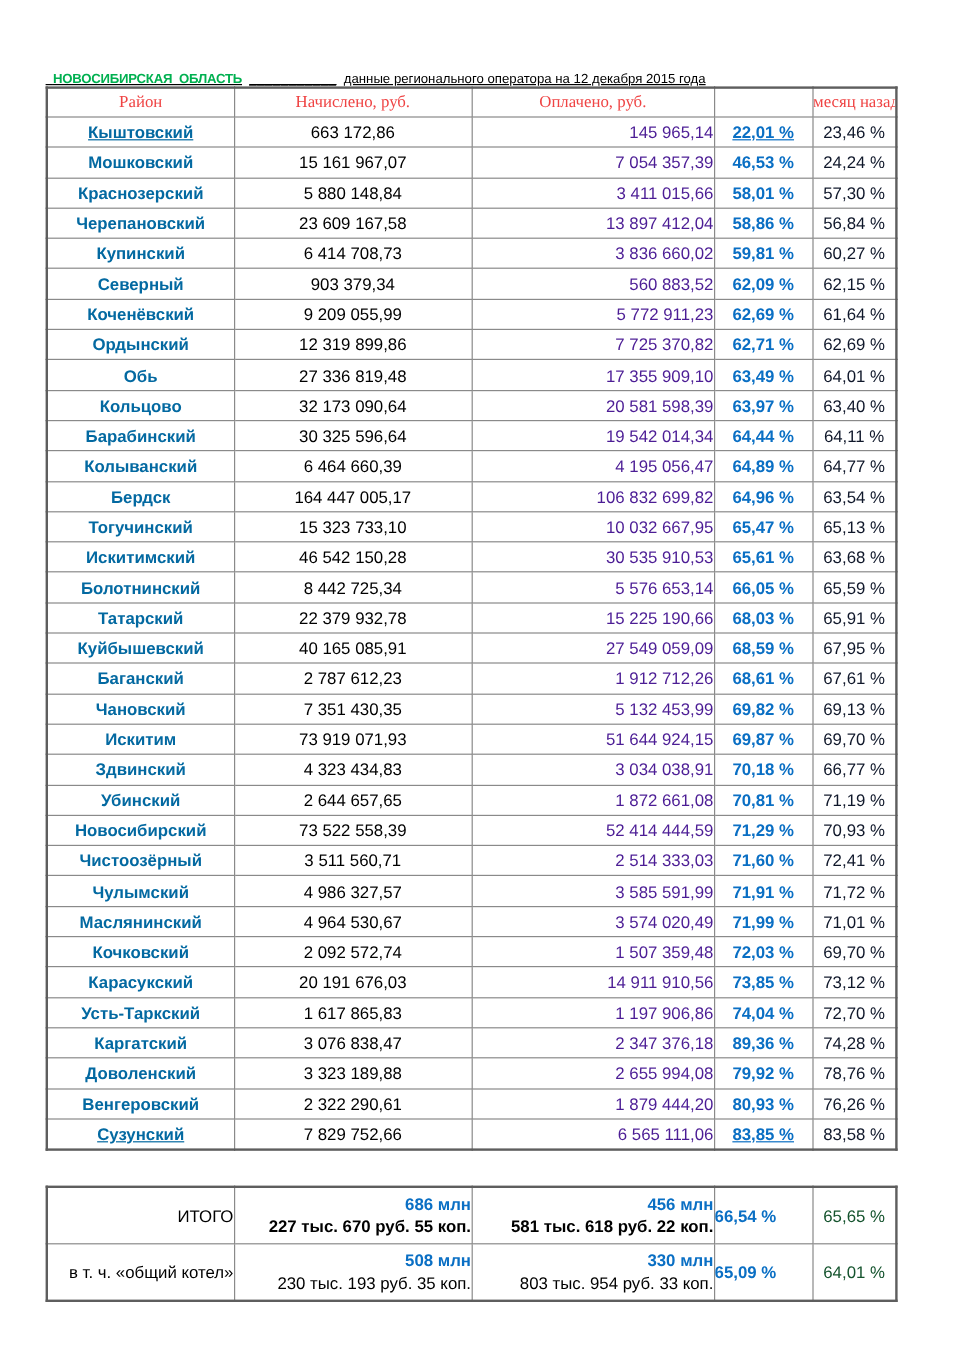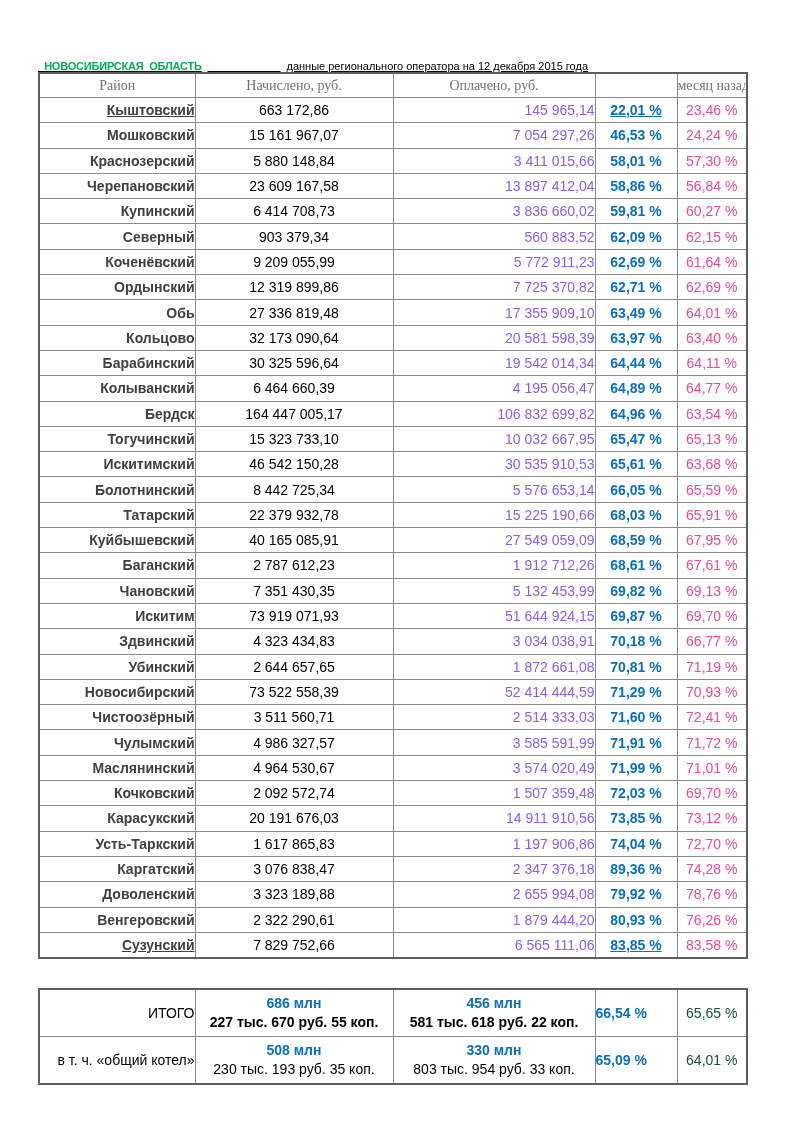--- a/index.html
+++ b/index.html
@@ -10,34 +10,34 @@
   .doc-title .underscores { color:#000; margin:0 6px; letter-spacing:0.5px; }
   .doc-title .subtitle { color:#000; }
 
   table.grid { border-collapse:collapse; table-layout:fixed; width:708px; position:absolute; left:38px; background:#fff; }
   table.grid td, table.grid th { border:1px solid #8a8a8a; overflow:hidden; white-space:nowrap; padding:0; }
   table.grid { border:2px solid #5e5e5e; }
 
   table.main { top:72px; }
   table.main thead th {
     font-family:"Liberation Serif", serif; font-weight:normal; font-size:14px;
-    height:23px; text-align:center; color:#737373;
+    height:23px; text-align:center; color:#ef4444;
   }
   table.main tbody td { height:24.3px; font-size:14px; }
-  td.c0 { text-align:right; padding-left:3px; font-weight:bold; color:#404040; }
+  td.c0 { text-align:center; padding-left:3px; font-weight:bold; color:#0369a1; }
   td.c1 { text-align:center; padding-right:48px; color:#000; }
-  td.c2 { text-align:right; padding-right:48px; color:#8b5cf6; }
+  td.c2 { text-align:right; padding-right:48px; color:#4c1d95; }
   td.c3 { text-align:center; padding-right:16px; font-weight:bold; color:#0a6fc4; }
-  td.c4 { text-align:center; color:#ec4899; }
+  td.c4 { text-align:center; color:#0f172a; }
   .u { text-decoration:underline; }
 
   table.summary { top:988px; }
   table.summary td { height:46px; font-size:14px; vertical-align:middle; }
   td.s-label { text-align:right; padding-right:3px; font-size:15px; color:#000; }
-  td.s-amt { text-align:center; padding-left:7px; line-height:19px; }
+  td.s-amt { text-align:right; padding-left:7px; line-height:19px; }
   .mln { color:#0a6fc4; font-weight:bold; }
   .rub { color:#000; }
   tr.bold-row .rub { font-weight:bold; }
   td.s-pct { padding-right:14px; font-weight:bold; color:#0a6fc4; }
   td.s-pma { text-align:center; color:#14532d; }
 </style>
 </head>
 <body>
 
 <div class="doc-title">
@@ -65,21 +65,21 @@
       <tr>
         <td class="c0 u">Кыштовский</td>
         <td class="c1">663 172,86</td>
         <td class="c2">145 965,14</td>
         <td class="c3 u">22,01 %</td>
         <td class="c4">23,46 %</td>
       </tr>
       <tr>
         <td class="c0">Мошковский</td>
         <td class="c1">15 161 967,07</td>
-        <td class="c2">7 054 297,26</td>
+        <td class="c2">7 054 357,39</td>
         <td class="c3">46,53 %</td>
         <td class="c4">24,24 %</td>
       </tr>
       <tr>
         <td class="c0">Краснозерский</td>
         <td class="c1">5 880 148,84</td>
         <td class="c2">3 411 015,66</td>
         <td class="c3">58,01 %</td>
         <td class="c4">57,30 %</td>
       </tr>

